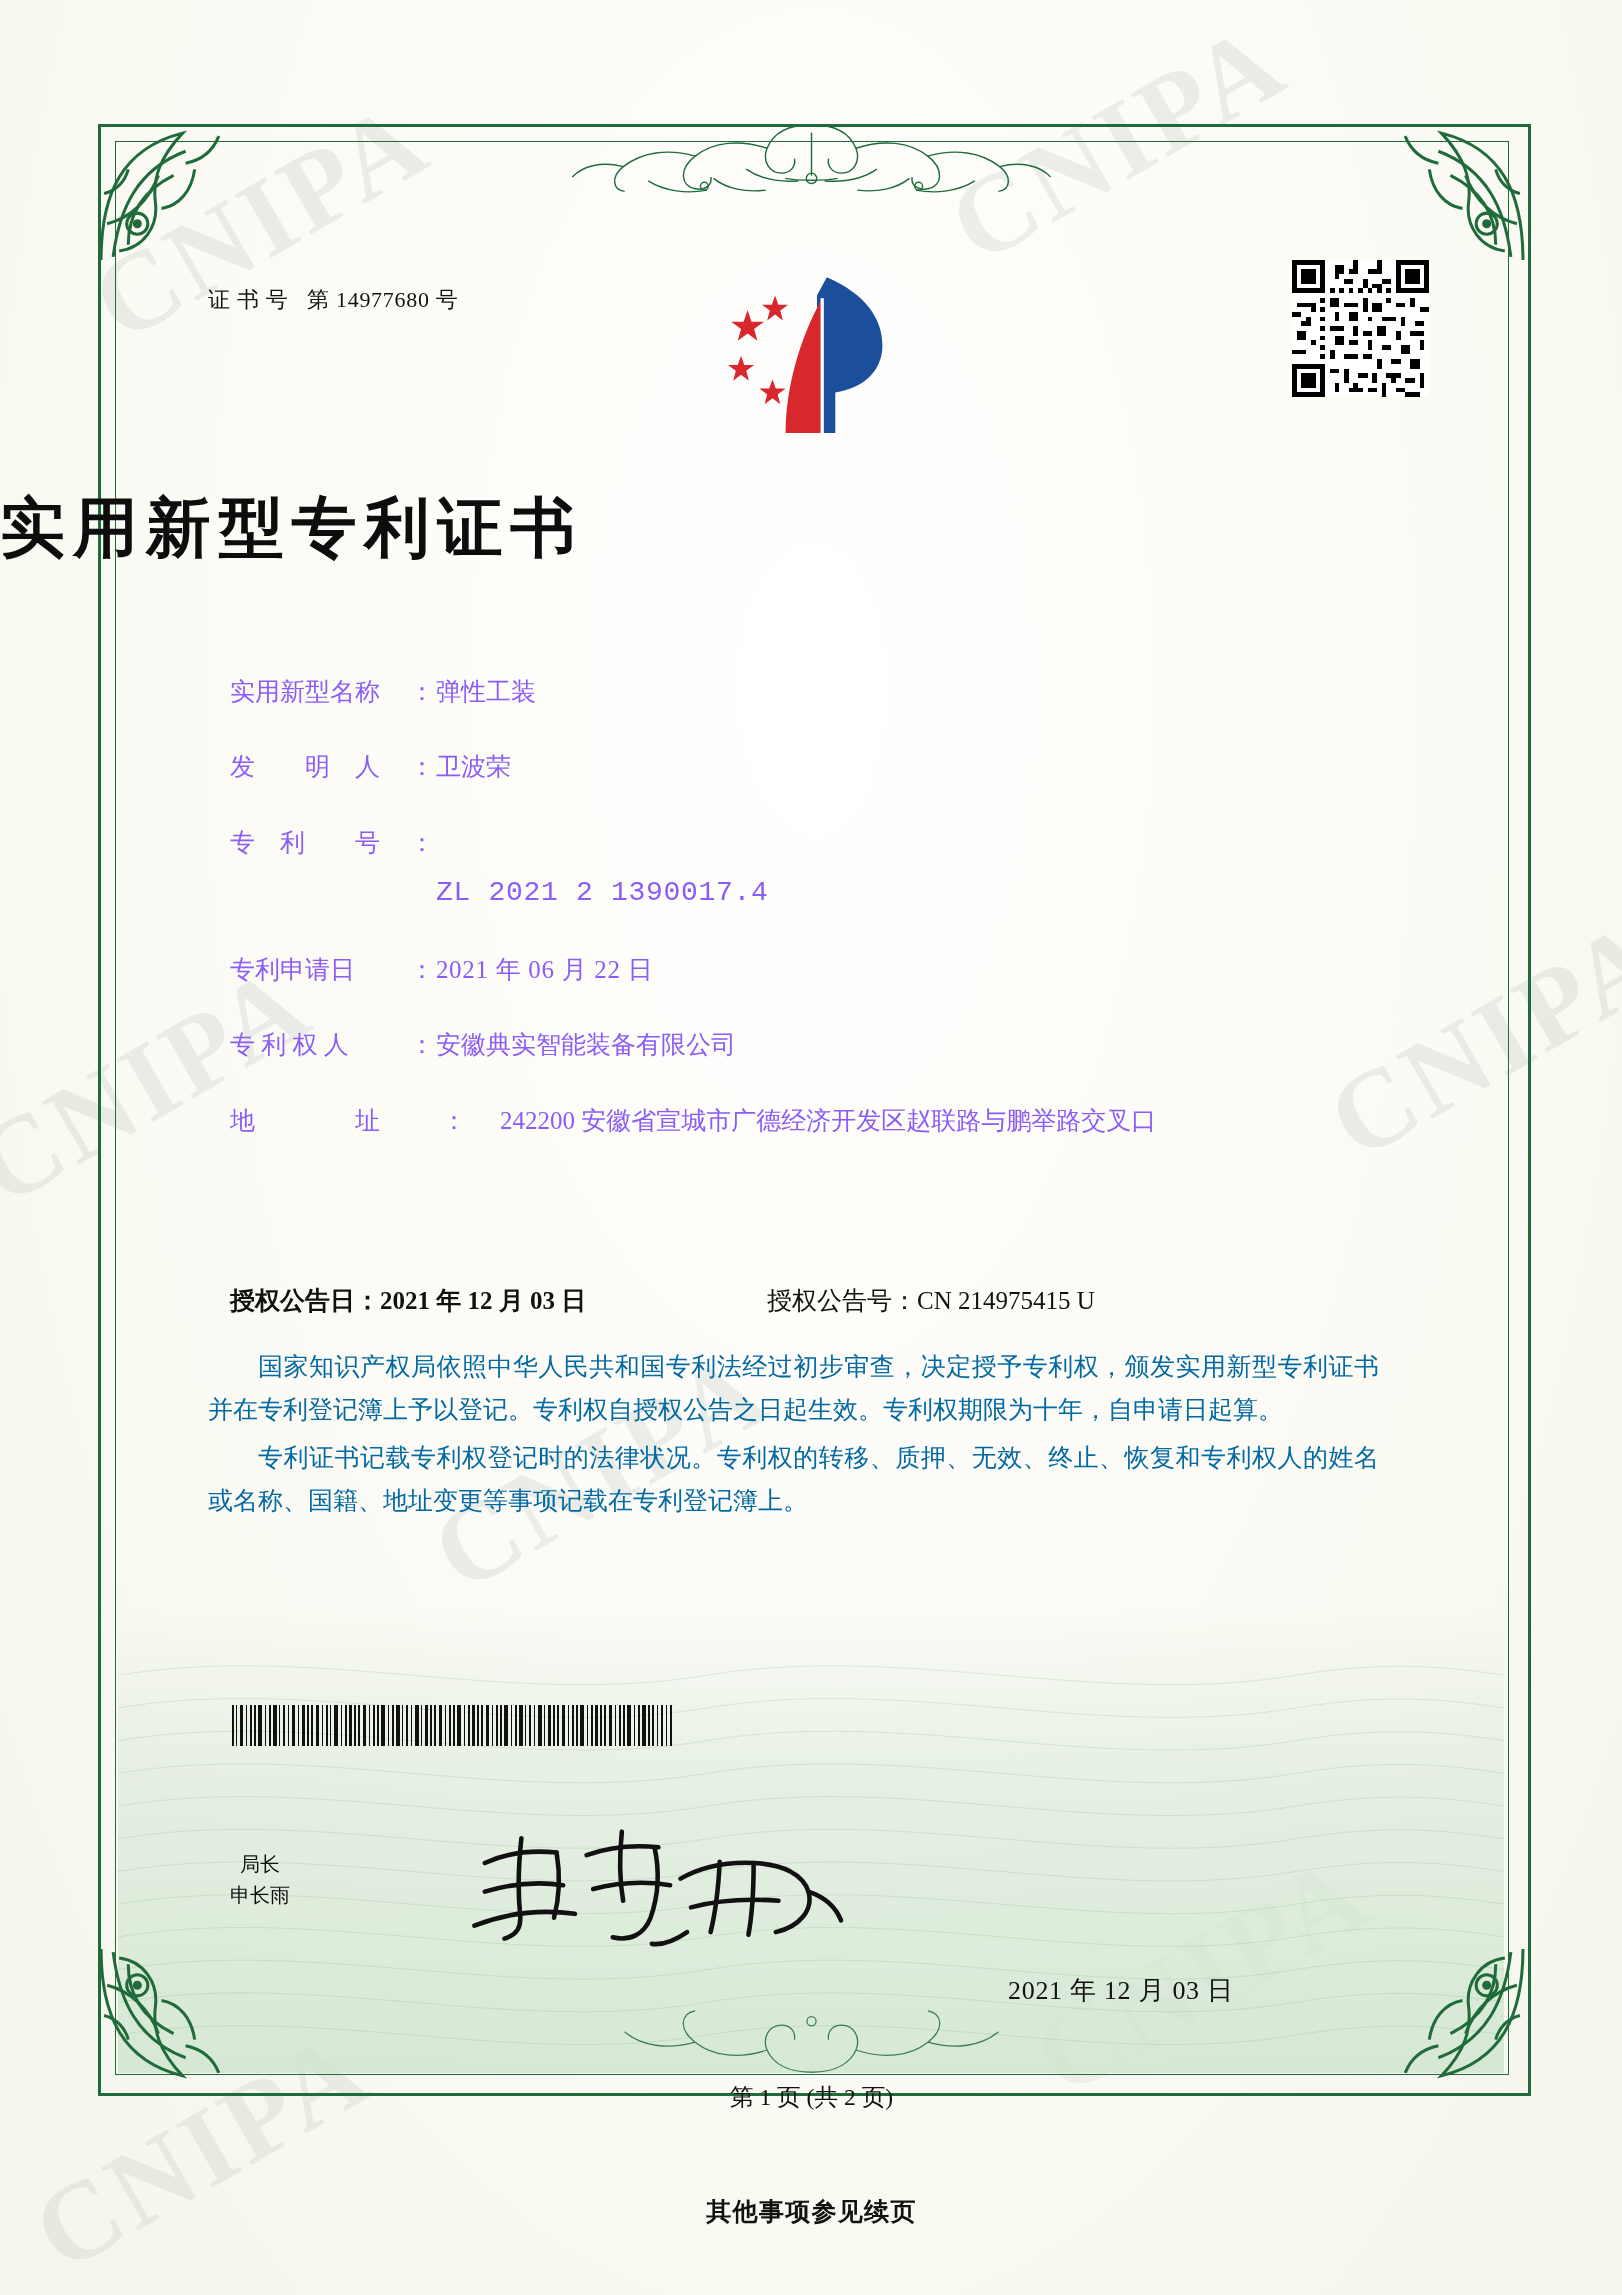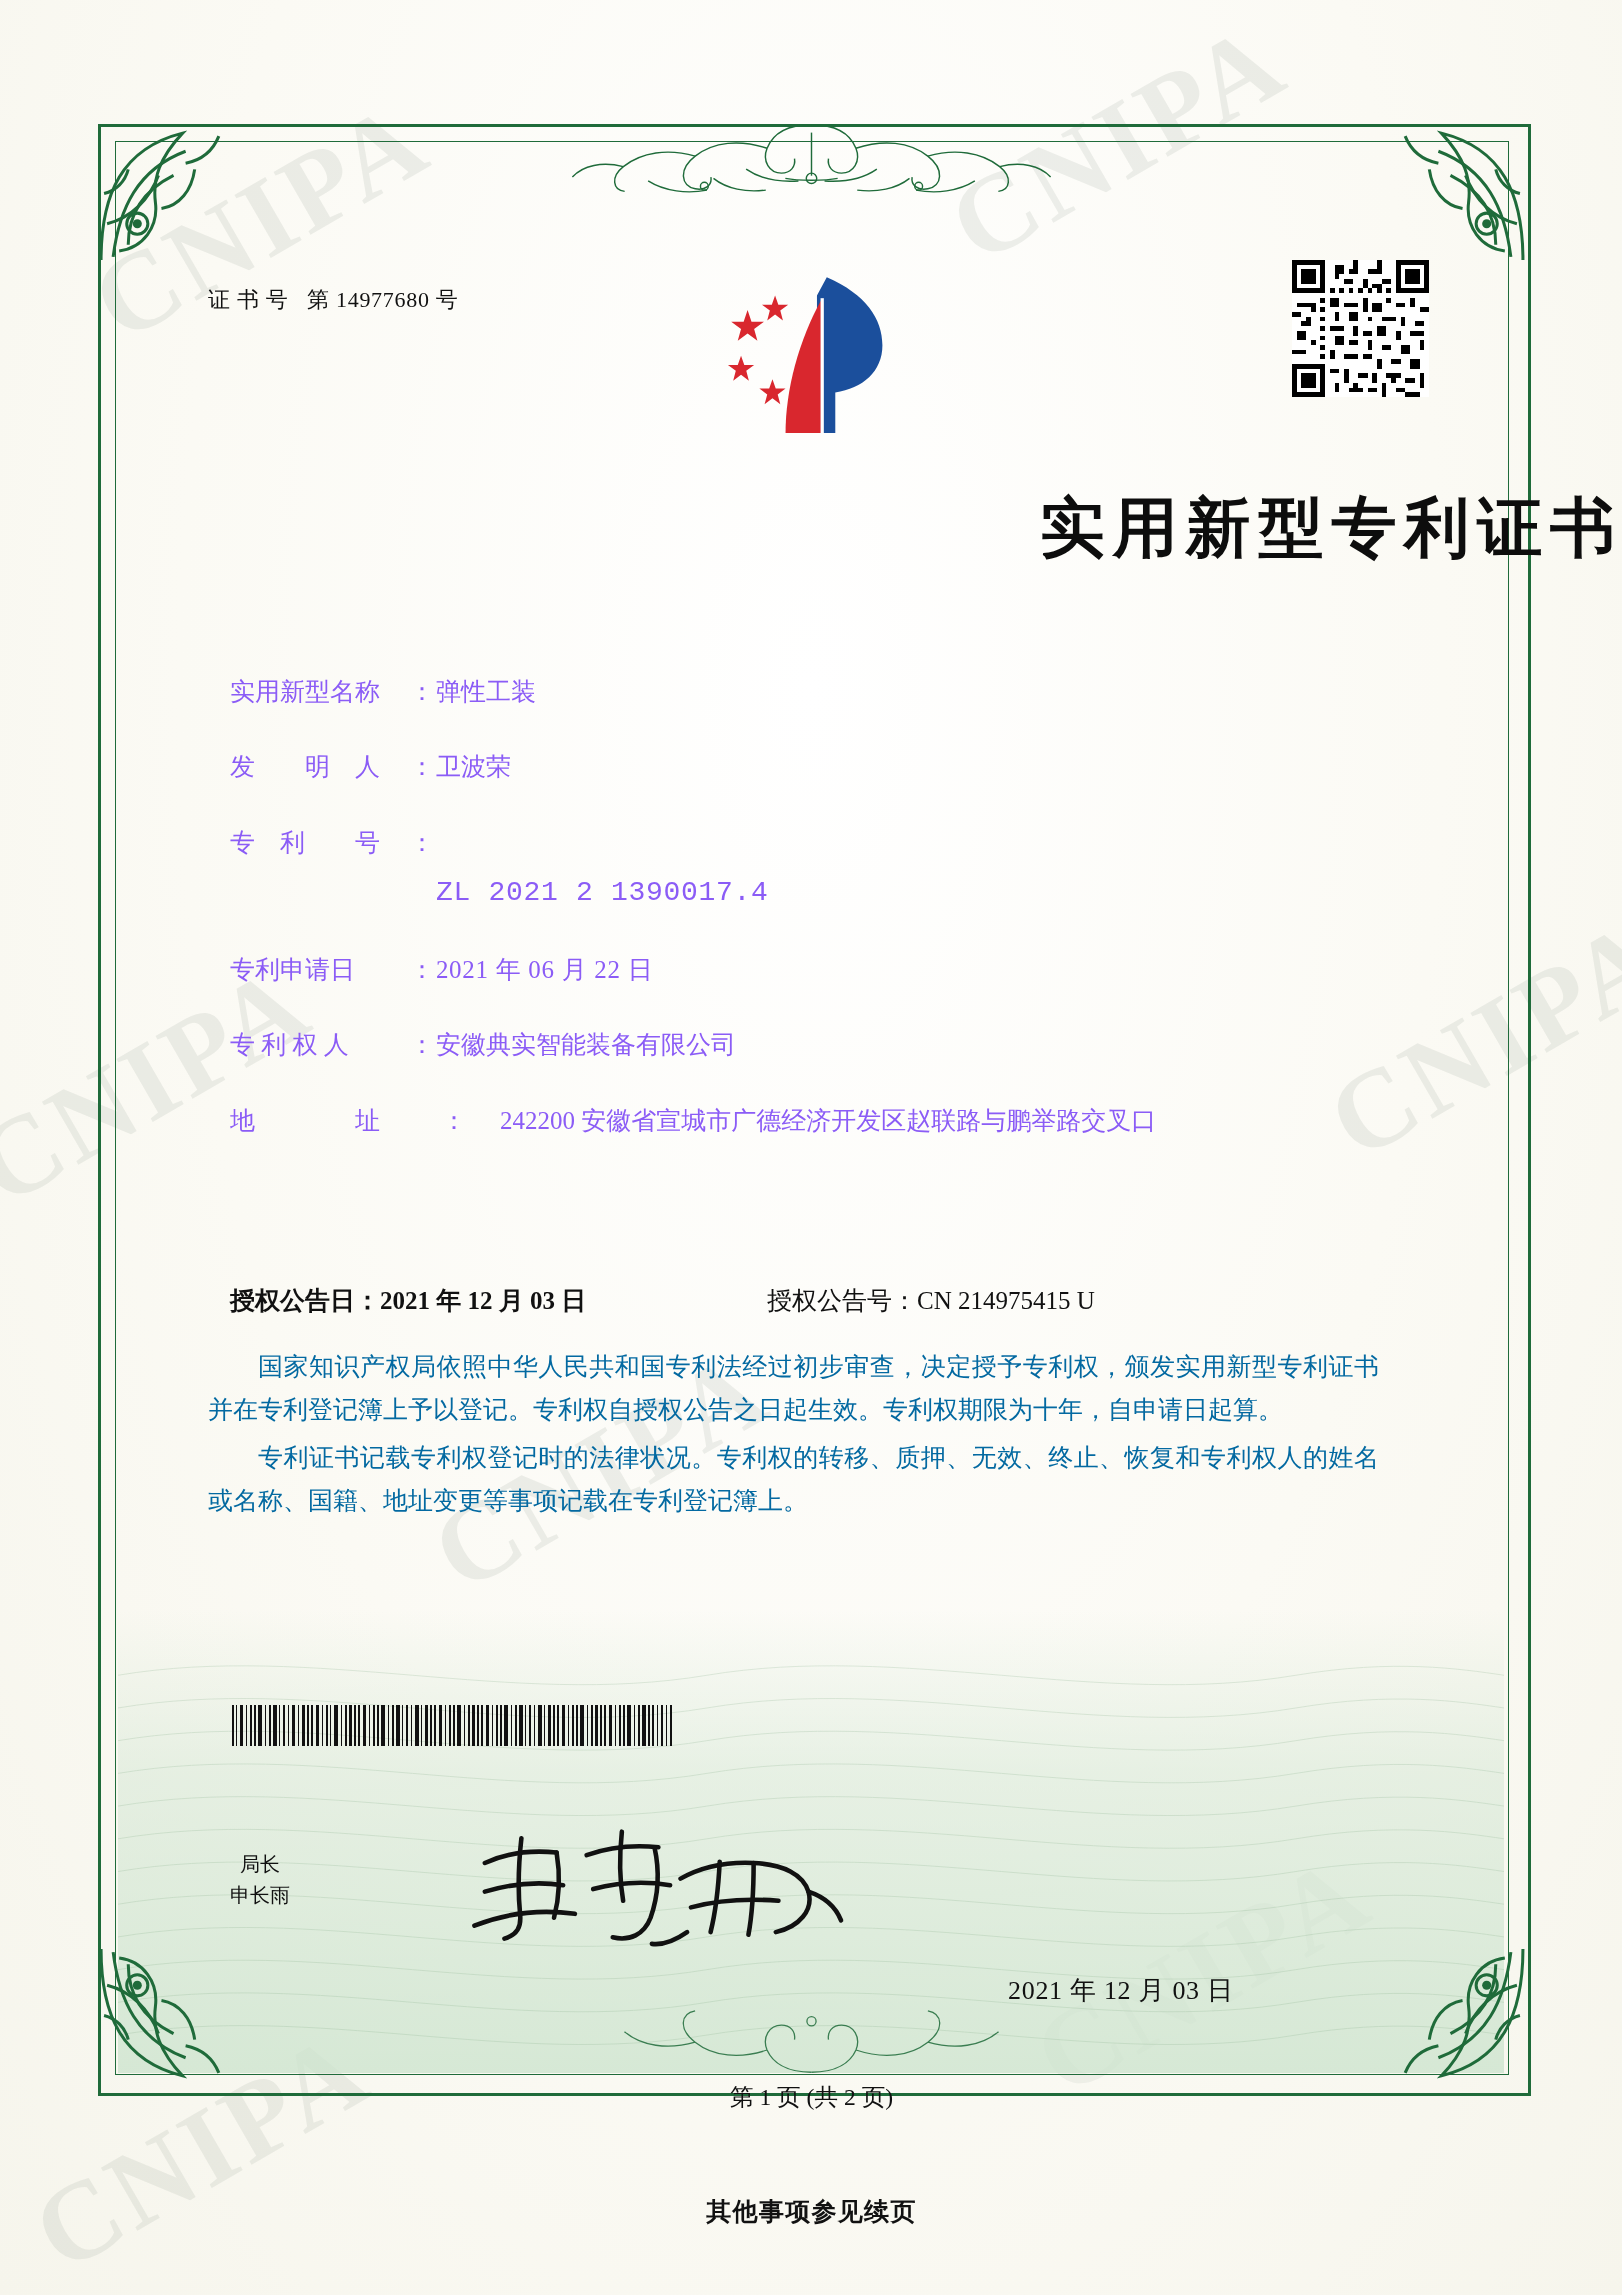--- a/index.html
+++ b/index.html
@@ -116,21 +116,21 @@
   .qr {
     position: absolute;
     left: 1292px; top: 260px;
     width: 137px; height: 137px;
   }
   .qr svg { width: 100%; height: 100%; display: block; }
 
   .title {
     position: absolute;
     left: 0; right: 0; top: 484px;
-    text-align: right;
+    text-align: left;
     font-size: 65px;
     font-weight: 700;
     letter-spacing: 7.9px;
     color: #0d0d0d;
     font-family: "DejaVu Serif", "Liberation Serif", serif;
   }
 
   .fields {
     position: absolute;
     left: 230px; top: 674px;

